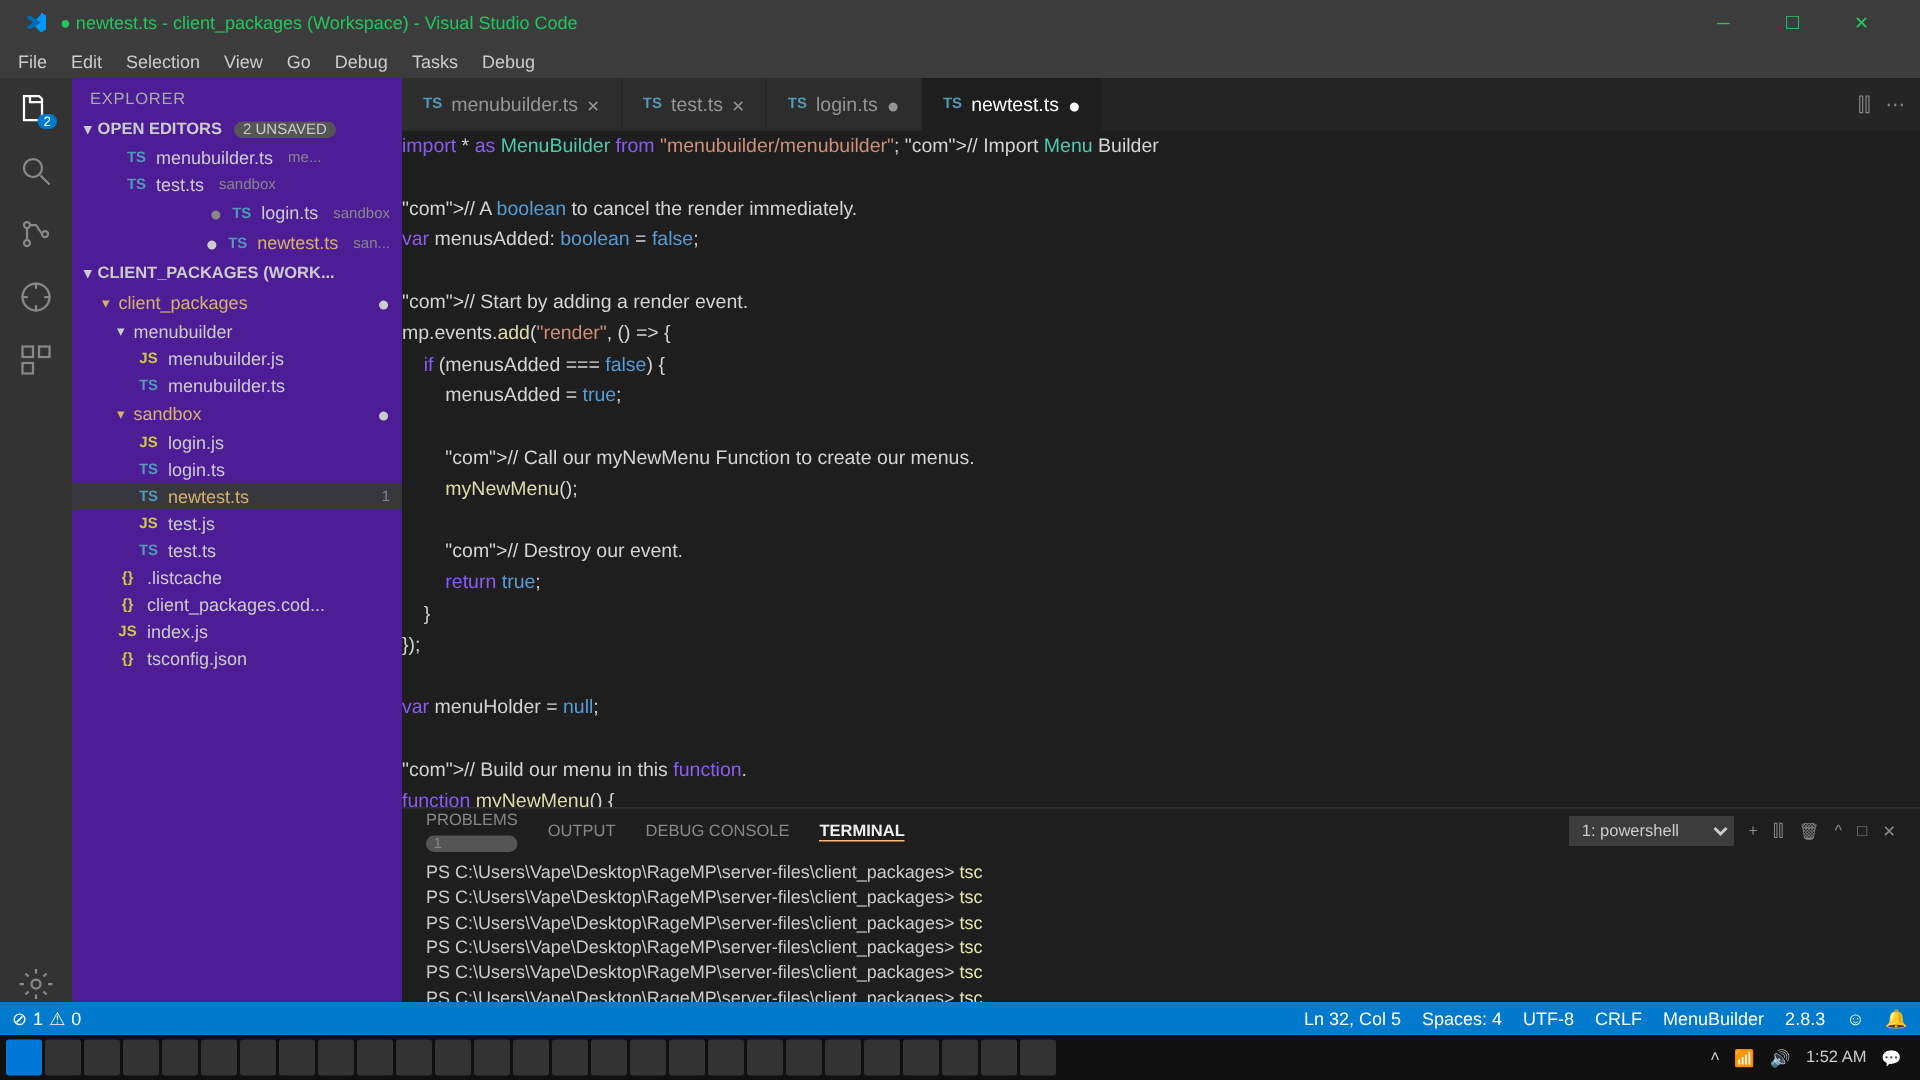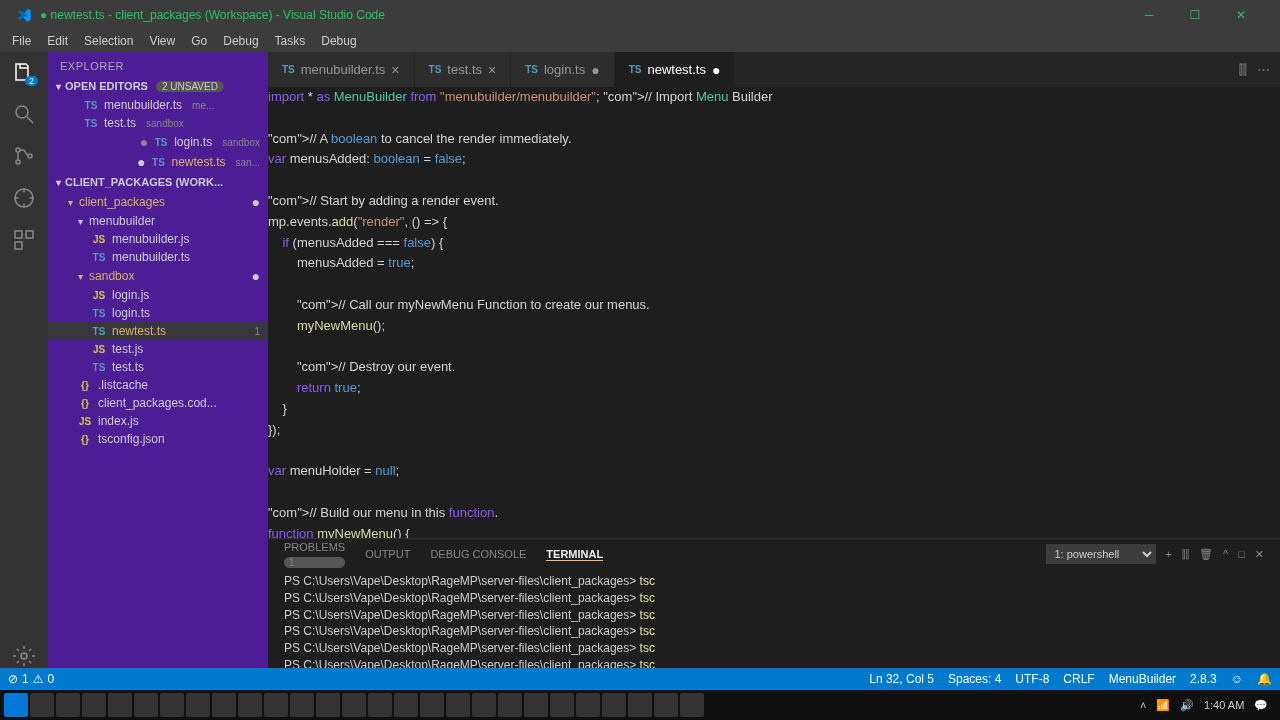--- a/index.html
+++ b/index.html
@@ -382,16 +382,16 @@
       <div class="tb"></div>
       <div class="tb"></div>
       <div class="tb"></div>
       <div class="tb"></div>
       <div class="tb"></div>
     </div>
   <div class="tray">
     <span>˄</span>
     <span>📶</span>
     <span>🔊</span>
-    <span>1:40 AM</span>
+    <span>1:52 AM</span>
     <span>💬</span>
   </div>
 </div>
 
 </body></html>

